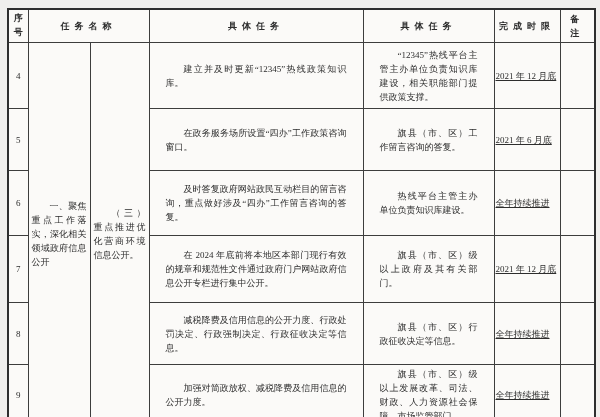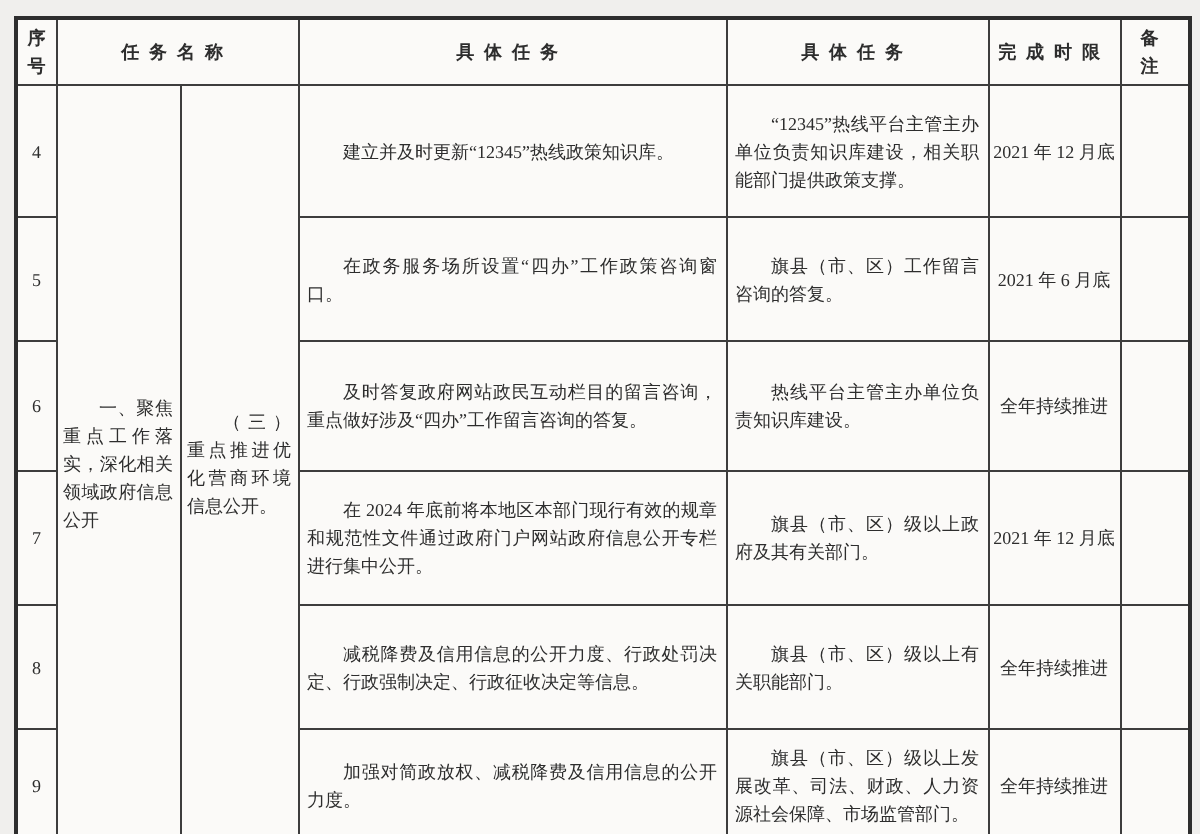--- a/index.html
+++ b/index.html
@@ -18,52 +18,53 @@
     border-collapse: collapse;
     table-layout: fixed;
     margin: 8px 0 0 7px;
     width: 587px;
     background: #fbfaf8;
     border: 2px solid #2e2e2e;
   }
   .doc-table th, .doc-table td {
     border: 1px solid #3d3d3d;
     vertical-align: middle;
-    padding: 2px 4px;
+    padding: 2px 16px;
     font-size: 9px;
     line-height: 14px;
     overflow: hidden;
   }
   .doc-table th {
     font-weight: bold;
     text-align: center;
     letter-spacing: 0.55em;
     padding: 2px 0;
   }
   .doc-table th.th-no {
     letter-spacing: 0;
     padding: 2px 1px;
+    font-family: Liberation Mono, monospace;
   }
   td.cell-no {
     text-align: center;
     padding: 0 1px;
   }
   td.cell-category, td.cell-subcategory {
     text-align: justify;
     text-indent: 2em;
     padding: 2px 3px;
   }
   td.cell-task, td.cell-unit {
     text-align: justify;
     text-indent: 2em;
   }
   td.cell-deadline {
-    text-align: center;
     white-space: nowrap;
     padding: 0 1px;
+    text-decoration: underline;
   }
   td.cell-remark {
     padding: 0 1px;
   }
 </style>
 </head>
 <body>
 
 <table class="doc-table">
   <colgroup>
@@ -110,21 +111,21 @@
   <tr style="height:67px">
     <td class="cell-no">7</td>
     <td class="cell-task">在 2024 年底前将本地区本部门现行有效的规章和规范性文件通过政府门户网站政府信息公开专栏进行集中公开。</td>
     <td class="cell-unit">旗县（市、区）级以上政府及其有关部门。</td>
     <td class="cell-deadline">2021 年 12 月底</td>
     <td class="cell-remark"></td>
   </tr>
   <tr style="height:62px">
     <td class="cell-no">8</td>
     <td class="cell-task">减税降费及信用信息的公开力度、行政处罚决定、行政强制决定、行政征收决定等信息。</td>
-    <td class="cell-unit">旗县（市、区）级以上有关职能部门。</td>
+    <td class="cell-unit">旗县（市、区）行政征收决定等信息。</td>
     <td class="cell-deadline">全年持续推进</td>
     <td class="cell-remark"></td>
   </tr>
   <tr style="height:58px">
     <td class="cell-no">9</td>
     <td class="cell-task">加强对简政放权、减税降费及信用信息的公开力度。</td>
     <td class="cell-unit">旗县（市、区）级以上发展改革、司法、财政、人力资源社会保障、市场监管部门。</td>
     <td class="cell-deadline">全年持续推进</td>
     <td class="cell-remark"></td>
   </tr>

